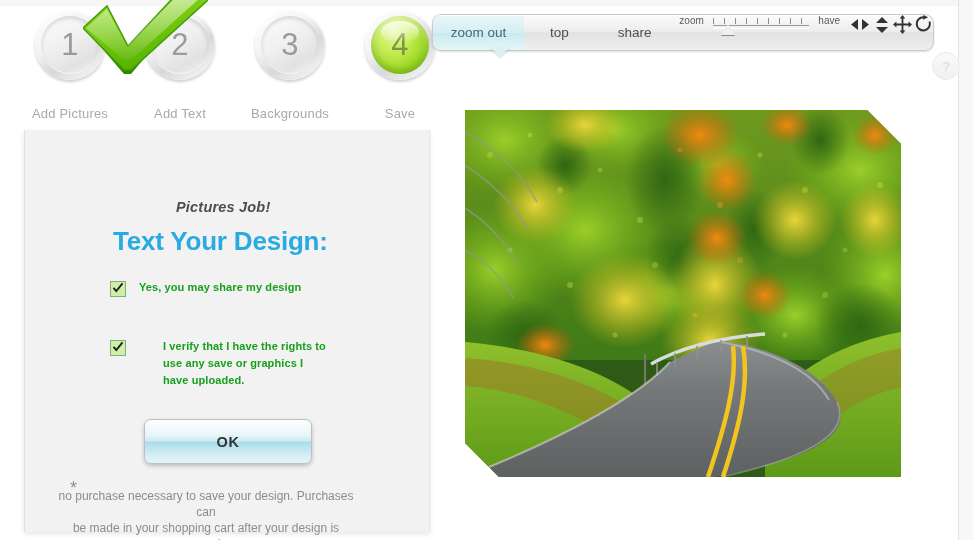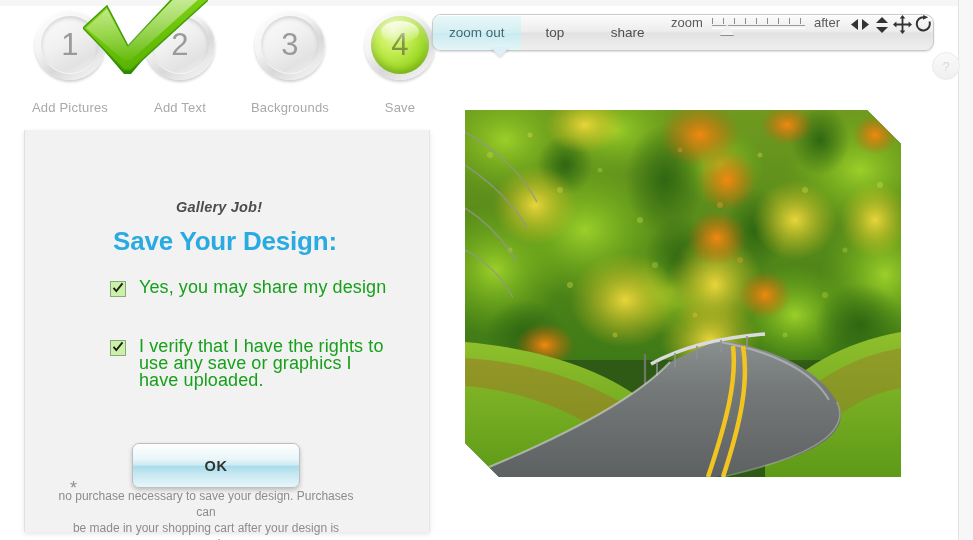--- a/index.html
+++ b/index.html
@@ -52,21 +52,21 @@
       radial-gradient(ellipse at 38% 26%, #e8f8b0 0%, #c8ef57 32%, #95d41d 72%, #7cc211 100%);
     box-shadow:inset 0 -3px 7px rgba(70,120,0,.45), inset 0 3px 6px rgba(255,255,255,.55);
   }
   .step.active .ring .gloss{
     content:"";position:absolute;left:16px;top:11px;width:38px;height:22px;z-index:4;
     border-radius:50%;
     background:linear-gradient(180deg,rgba(255,255,255,.85),rgba(255,255,255,0));
   }
   .step.active .num{color:#7f9443;}
   .step .cap{
-    margin-top:20px;font-size:13px;color:#a9a9a9;letter-spacing:.2px;
+    margin-top:26px;font-size:13px;color:#a9a9a9;letter-spacing:.2px;
   }
 
   
   .toolbar{
     position:absolute;left:432px;top:14px;width:500px;height:35px;
     border-radius:9px;
     background:linear-gradient(180deg,#fbfbfb 0%,#ededed 46%,#e2e2e2 52%,#efefef 100%);
     border:1px solid #c9c9c9;
     box-shadow:0 1px 2px rgba(0,0,0,.14), inset 0 1px 0 rgba(255,255,255,.9);
     overflow:hidden;
@@ -77,21 +77,21 @@
     font-size:13.5px;color:#4e4e4e;cursor:default;
   }
   .tb-tab.sel{
     background:linear-gradient(180deg,#e9f7f9 0%,#d4eef3 50%,#c9eaf0 52%,#e4f6f8 100%);
     color:#3d6a73;
     box-shadow:inset 0 1px 0 rgba(255,255,255,.95);
   }
   .tb-zoomout{width:96px;}
   .tb-top{width:75px;}
   .tb-bottom{width:84px;}
-  .tb-label{font-size:13px;color:#5a5a5a;padding:0 5px;}
+  .tb-label{font-size:10px;color:#5a5a5a;padding:0 5px;}
   .slider{
     position:relative;width:102px;height:22px;margin:0 4px;
   }
   .slider .ticks{
     position:absolute;left:0;top:3px;width:100%;height:6px;
     background-image:repeating-linear-gradient(90deg,#8d8d8d 0 1px, transparent 1px 11px);
   }
   .slider .track{
     position:absolute;left:0;top:10px;width:100%;height:2px;
     background:#f3f3f3;border-top:1px solid #9a9a9a;border-bottom:1px solid #ffffff;
@@ -134,39 +134,39 @@
     position:absolute;left:176px;top:199px;
     font-size:14.5px;font-style:italic;font-weight:bold;color:#4d4d4d;
     letter-spacing:.2px;
   }
   .headline{
     position:absolute;left:113px;top:226px;
     font-size:26px;color:#29abe2;font-weight:bold;letter-spacing:-.2px;
   }
   .opt{position:absolute;display:flex;}
   .opt-1{left:110px;top:279px;}
-  .opt-2{left:110px;top:338px;}
+  .opt-2{left:110px;top:338px;gap:24px;}
   .cbox{
     width:14px;height:14px;flex:0 0 14px;margin-top:2px;margin-right:13px;
     background:#ccf0a8;border:1px solid #8aa97a;
     position:relative;
   }
   .cbox svg{position:absolute;left:1px;top:0px;}
   .opt-text{
-    font-size:18px;font-weight:normal;color:#18a01c;line-height:17px;
+    font-size:11px;font-weight:bold;color:#18a01c;line-height:17px;
     letter-spacing:.1px;
   }
   .ok-btn{
-    position:absolute;left:132px;top:419px;width:166px;height:43px;
+    position:absolute;left:144px;top:419px;width:166px;height:43px;
     border-radius:7px;
     background:linear-gradient(180deg,#fdfefe 0%,#eaf6fa 34%,#cdeaf3 49%,#a9dcea 52%,#c9e9f2 72%,#e6f6fa 100%);
     border:1px solid #bfbfbf;
     box-shadow:0 2px 4px rgba(0,0,0,.22), inset 0 1px 0 rgba(255,255,255,.95);
     display:flex;align-items:center;justify-content:center;
-    font-size:14.5px;font-weight:bold;color:#333333;letter-spacing:.6px;margin-top:24px;
+    font-size:14.5px;font-weight:bold;color:#333333;letter-spacing:.6px;
   }
   .asterisk{
     position:absolute;left:70px;top:478px;font-size:18px;color:#8f8f8f;
   }
   .fineprint{
     position:absolute;left:56px;top:488px;width:300px;text-align:center;
     font-size:12px;color:#8c8c8c;line-height:16px;
   }
 
   
@@ -229,21 +229,21 @@
     <div class="tb-tab tb-top">top</div>
     <div class="tb-tab tb-bottom">share</div>
 
     <div class="tb-label">zoom</div>
     <div class="slider">
       <div class="ticks"></div>
       <div class="track"></div>
       <div class="knob"></div>
     </div>
 
-    <div class="tb-label">after</div>
+    <div class="tb-label">have</div>
     <div class="view-icons">
       <span>
         <svg width="22" height="15" viewBox="0 0 22 15">
           <polygon points="9,2 9,13 2,7.5" fill="#333"></polygon>
           <polygon points="13,2 13,13 20,7.5" fill="#333"></polygon>
         </svg>
       </span>
       <span>
         <svg width="16" height="18" viewBox="0 0 16 18">
           <polygon points="2,7 14,7 8,1" fill="#333"></polygon>
@@ -286,22 +286,22 @@
           <stop offset="100%" stop-color="#ffffff" stop-opacity="0.05"></stop>
         </linearGradient>
       </defs>
       <polygon points="5,48 12,41 45,72 108,2 117,8 48,90 41,90" fill="#2f8a00"></polygon>
       <polygon points="0,44 24,22 45,62 103,0 125,16 48,86 41,86" fill="url(#ckFace)"></polygon>
       <polygon points="0,44 24,22 45,62 103,0 125,16 48,86 41,86" fill="none" stroke="#3f9c07" stroke-width="1.4"></polygon>
       <polygon points="3,44 24,25 44,62 103,3 118,13 48,76 41,76" fill="url(#ckGloss)"></polygon>
     </svg>
   </div>
 
-  <div class="awesome">Gallery Job!</div>
-  <div class="headline">Save Your Design:</div>
+  <div class="awesome">Pictures Job!</div>
+  <div class="headline">Text Your Design:</div>
 
   <div class="opt opt-1">
     <div class="cbox">
       <svg width="12" height="12" viewBox="0 0 12 12">
         <path d="M1.5 5.8 L4.3 9 L10.5 1.4" fill="none" stroke="#1b1b1b" stroke-width="1.8"></path>
       </svg>
     </div>
     <div class="opt-text">
       <div>Yes, you may share my design</div>
     </div>

